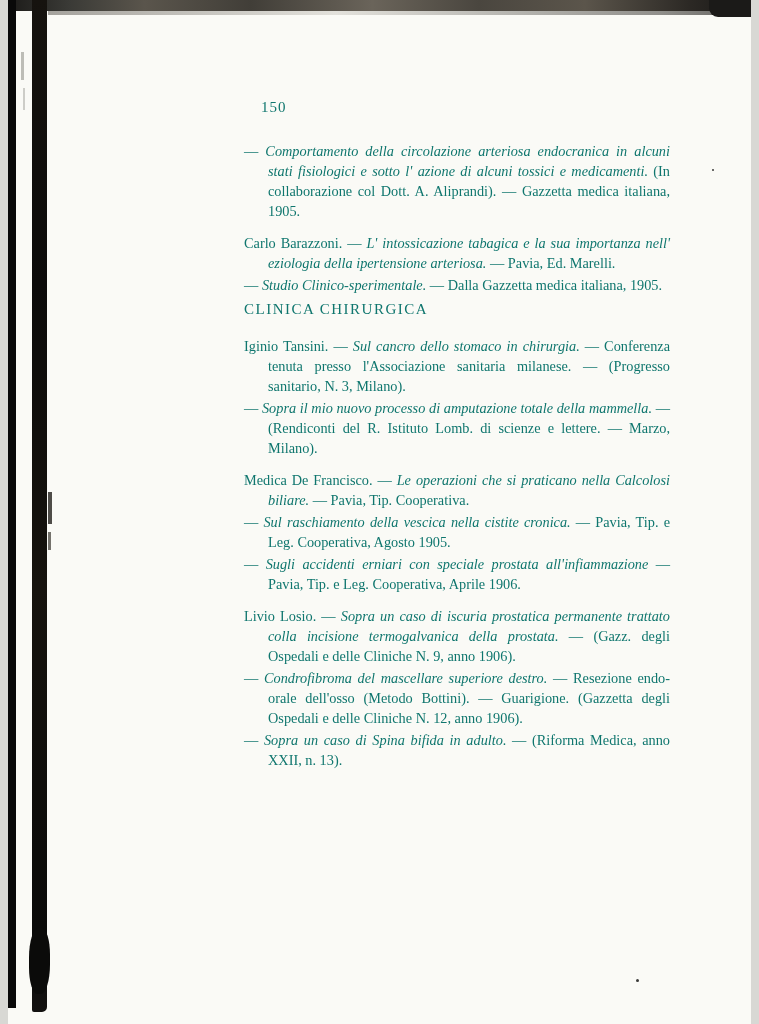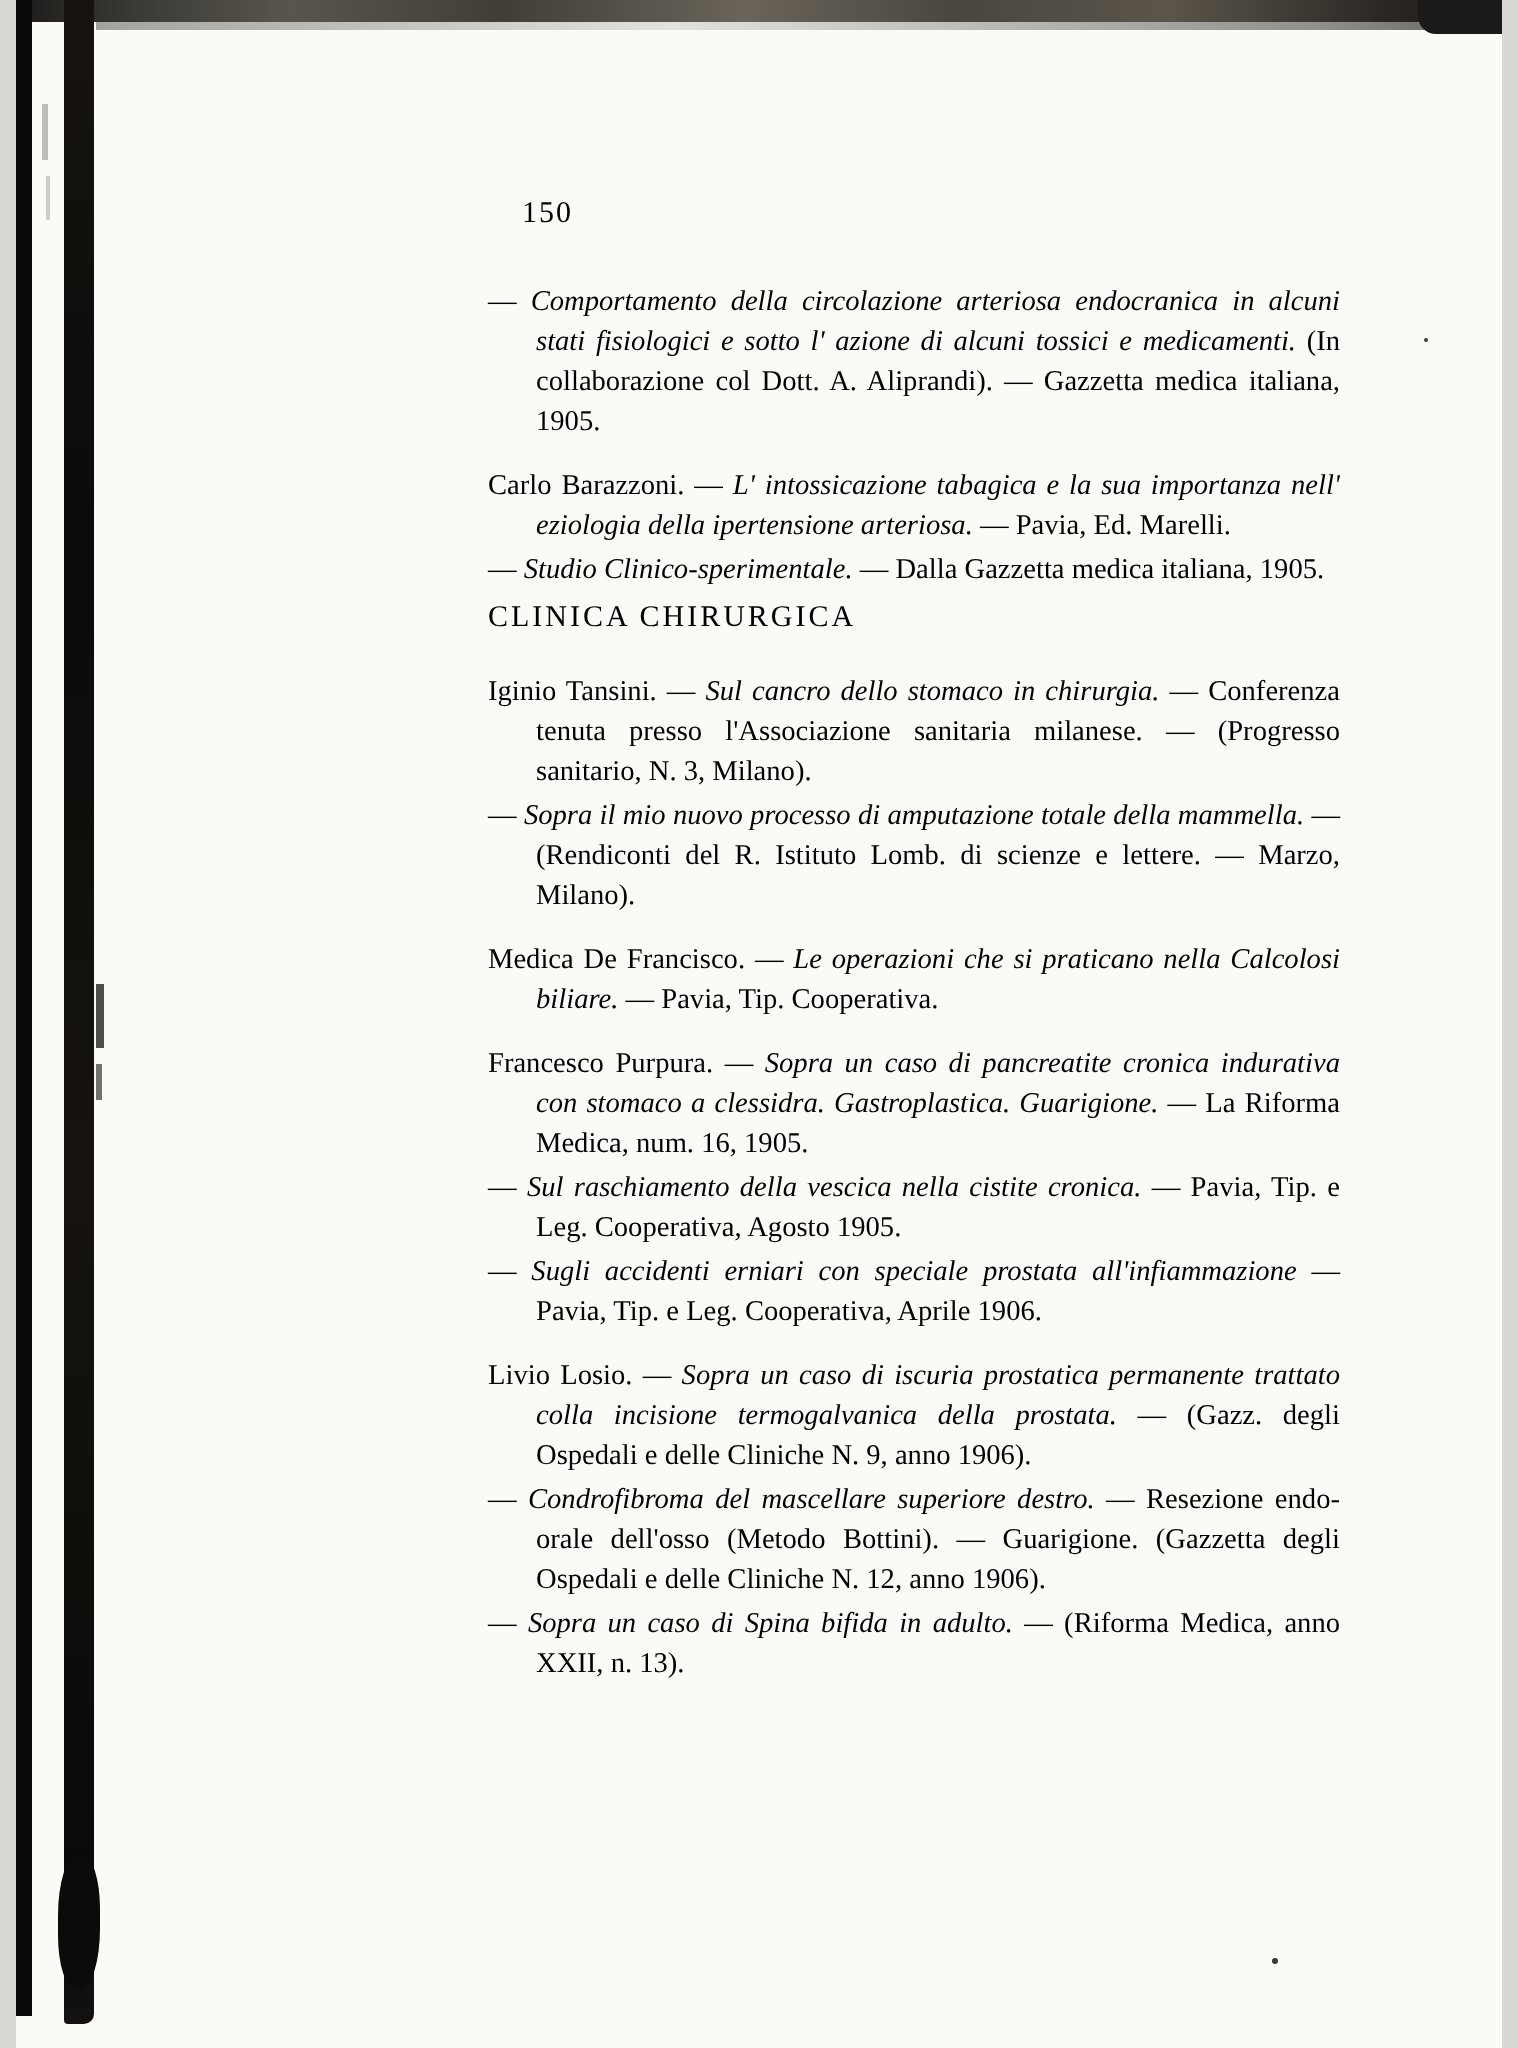--- a/index.html
+++ b/index.html
@@ -1,20 +1,20 @@
 <!DOCTYPE html>
 <html><head>
 <meta charset="utf-8">
 <style>
   html,body{margin:0;padding:0;}
   body{background:#d8d8d4;}
   .scan{
     position:relative;width:743px;height:1024px;margin:0 auto;
     background:#fafaf6;overflow:hidden;
-    font-family:"Liberation Serif","DejaVu Serif",serif;color:#000000;
+    font-family:"Liberation Serif","DejaVu Serif",serif;color:#0f766e;
   }
   
   .top-band{
     position:absolute;top:0;left:0;width:759px;height:11px;
     background:linear-gradient(90deg,#1c1b19 0%,#3a3a36 8%,#5a554c 18%,#413e38 32%,#6a645a 48%,#4a463f 62%,#5b554b 76%,#2b2824 90%,#131211 100%);
   }
   .top-band-shadow{
     position:absolute;top:11px;left:40px;width:719px;height:4px;
     background:linear-gradient(90deg,rgba(60,55,48,.45),rgba(120,112,98,.18) 40%,rgba(40,38,34,.5) 85%,rgba(20,18,16,.7));
   }
@@ -81,20 +81,19 @@
   <div class="page-number">150</div>
 
   <div class="text-block">
       <p class="entry"><span class="normal">— </span><span class="italic">Comportamento della circolazione arteriosa endocranica in alcuni stati fisiologici e sotto l' azione di alcuni tossici e medicamenti.</span><span class="normal"> (In collaborazione col Dott. A. Aliprandi). — Gazzetta medica italiana, 1905.</span></p>
       <p class="entry group-start"><span class="bold">Carlo Barazzoni.</span><span class="normal"> — </span><span class="italic">L' intossicazione tabagica e la sua importanza nell' eziologia della ipertensione arteriosa.</span><span class="normal"> — Pavia, Ed. Marelli.</span></p>
       <p class="entry"><span class="normal">— </span><span class="italic">Studio Clinico-sperimentale.</span><span class="normal"> — Dalla Gazzetta medica italiana, 1905.</span></p>
       <div class="section-heading">CLINICA CHIRURGICA</div>
       <p class="entry"><span class="bold">Iginio Tansini.</span><span class="normal"> — </span><span class="italic">Sul cancro dello stomaco in chirurgia.</span><span class="normal"> — Conferenza tenuta presso l'Associazione sanitaria milanese. — (Progresso sanitario, N. 3, Milano).</span></p>
       <p class="entry"><span class="normal">— </span><span class="italic">Sopra il mio nuovo processo di amputazione totale della mammella.</span><span class="normal"> — (Rendiconti del R. Istituto Lomb. di scienze e lettere. — Marzo, Milano).</span></p>
       <p class="entry group-start"><span class="bold">Medica De Francisco.</span><span class="normal"> — </span><span class="italic">Le operazioni che si praticano nella Calcolosi biliare.</span><span class="normal"> — Pavia, Tip. Cooperativa.</span></p>
-      <p class="entry group-start"><span class="bold">Francesco Purpura.</span><span class="normal"> — </span><span class="italic">Sopra un caso di pancreatite cronica indurativa con stomaco a clessidra. Gastroplastica. Guarigione.</span><span class="normal"> — La Riforma Medica, num. 16, 1905.</span></p>
       <p class="entry"><span class="normal">— </span><span class="italic">Sul raschiamento della vescica nella cistite cronica.</span><span class="normal"> — Pavia, Tip. e Leg. Cooperativa, Agosto 1905.</span></p>
       <p class="entry"><span class="normal">— </span><span class="italic">Sugli accidenti erniari con speciale prostata all'infiammazione</span><span class="normal"> — Pavia, Tip. e Leg. Cooperativa, Aprile 1906.</span></p>
       <p class="entry group-start"><span class="bold">Livio Losio.</span><span class="normal"> — </span><span class="italic">Sopra un caso di iscuria prostatica permanente trattato colla incisione termogalvanica della prostata.</span><span class="normal"> — (Gazz. degli Ospedali e delle Cliniche N. 9, anno 1906).</span></p>
       <p class="entry"><span class="normal">— </span><span class="italic">Condrofibroma del mascellare superiore destro.</span><span class="normal"> — Resezione endo-orale dell'osso (Metodo Bottini). — Guarigione. (Gazzetta degli Ospedali e delle Cliniche N. 12, anno 1906).</span></p>
       <p class="entry"><span class="normal">— </span><span class="italic">Sopra un caso di Spina bifida in adulto.</span><span class="normal"> — (Riforma Medica, anno XXII, n. 13).</span></p>
     </div>
 </div>
 
 </body></html>

